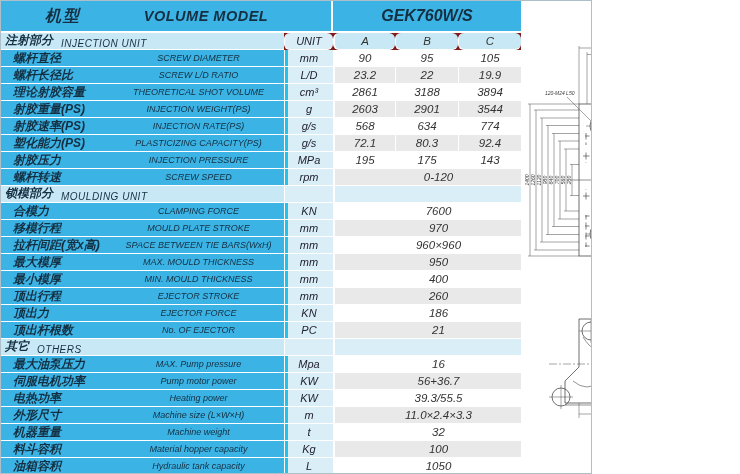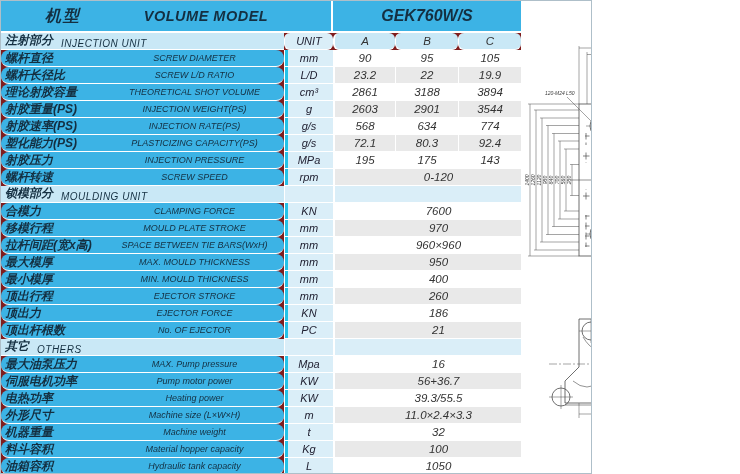--- a/index.html
+++ b/index.html
@@ -8,21 +8,21 @@
   .spec{width:520px;display:flex;flex-direction:column;flex:0 0 520px;}
   .row{display:flex;height:17px;flex:0 0 17px;box-sizing:border-box;}
   .cell{box-sizing:border-box;display:flex;align-items:center;overflow:hidden;border-bottom:1px solid #fff;}
   
   .hdr{height:32px;flex:0 0 32px;background:var(--row-blue,#3cb3e5);border-bottom:2px solid #fff;}
   .hdr-left{width:332px;display:flex;align-items:center;border-right:2px solid #fff;box-sizing:border-box;}
   .hdr-cn{font-size:16px;font-weight:bold;color:var(--text-dark,#142f41);margin-left:44px;letter-spacing:2px;}
   .hdr-en{font-size:14.5px;color:var(--text-dark,#142f41);flex:1;text-align:center;font-weight:600;letter-spacing:.5px;}
   .hdr-right{flex:1;display:flex;align-items:center;justify-content:center;font-size:16px;font-weight:600;color:var(--text-dark,#142f41);}
   
-  .lbl{width:283px;flex:0 0 283px;background:var(--row-blue,#3cb3e5);padding-left:4px;border-radius:8px;}
+  .lbl{width:283px;flex:0 0 283px;background:var(--row-blue,#3cb3e5);padding-left:12px;}
   .cn{font-size:12px;font-weight:bold;color:var(--text-dark,#142f41);white-space:nowrap;min-width:104px;}
   .en{flex:1;text-align:center;font-size:9px;color:var(--text-dark,#1b3a50);white-space:nowrap;padding-right:4px;}
   
   .sec .lbl2{width:283px;flex:0 0 283px;background:var(--section-blue,#c9e8f6);padding-left:4px;display:flex;align-items:flex-end;border-bottom:1px solid #fff;box-sizing:border-box;}
   .sec .cn{min-width:0;margin-right:8px;}
   .sec .sen{font-size:10px;color:var(--text-dark,#1b3a50);letter-spacing:.5px;}
   .colh{background:var(--section-blue,#c9e8f6);justify-content:center;font-size:11.5px;color:#2a3f4e;border-radius:6px;}
   .secfill{background:var(--unit-blue,#daeef8);}
   
   .unit{width:49px;flex:0 0 49px;background:var(--unit-blue,#daeef8);justify-content:center;font-size:11px;color:#223;border-left:1px solid #fff;}

